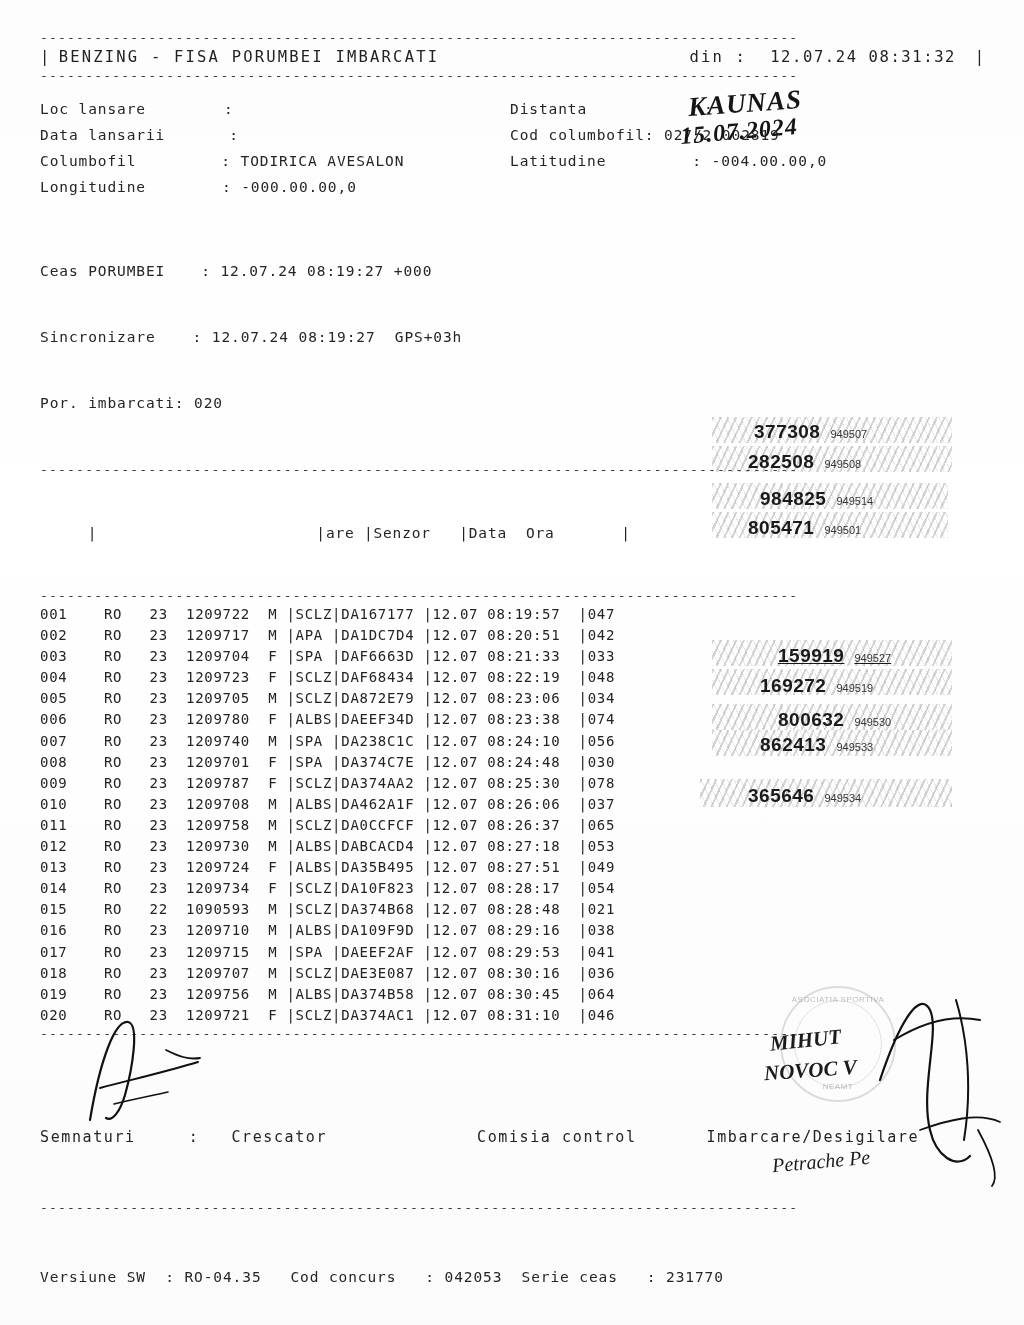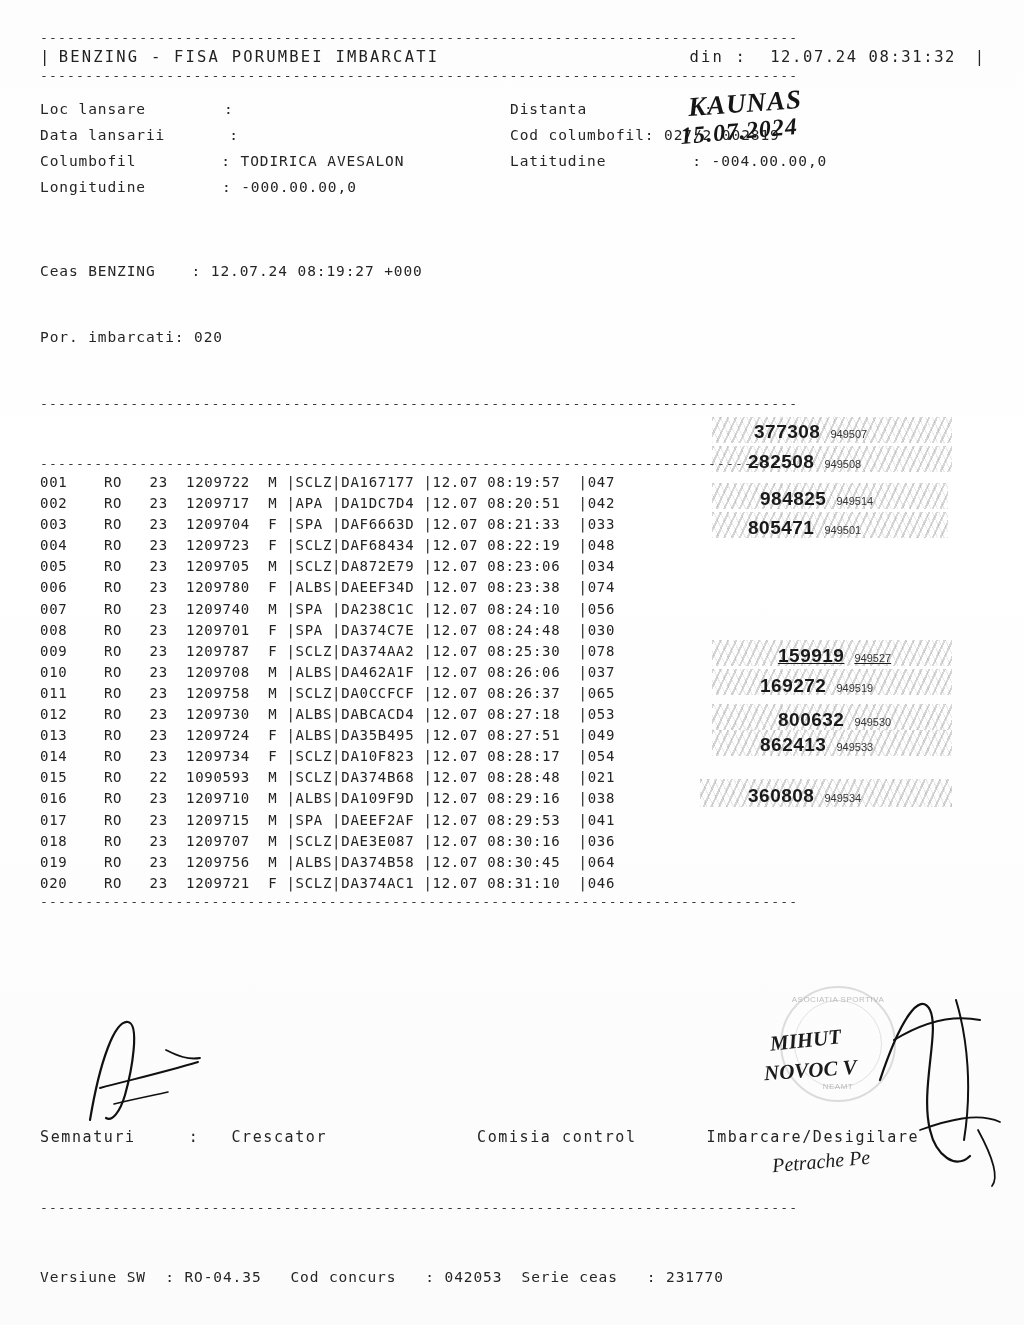--- a/index.html
+++ b/index.html
@@ -233,27 +233,29 @@
 
       <div><span>Latitudine</span><span style="display:inline-block;width:86px"></span><span>: </span><span>-004.00.00,0</span></div>
       <div><span>Longitudine</span><span style="display:inline-block;width:76px"></span><span>: </span><span>-000.00.00,0</span></div>
     </div>
 
     <div class="hand hand-loc" style="left:648px; top:-8px;">KAUNAS</div>
     <div class="hand hand-date" style="left:640px; top:22px;">15.07.2024</div>
   </div>
 
   <div class="clock-block">
-    <div><span>Ceas BENZING</span><span style="display:inline-block;width:36px"></span>: <span>12.07.24 08:19:27</span>&nbsp;<span>+000</span></div>
+    <div><span>Ceas PORUMBEI</span><span style="display:inline-block;width:36px"></span>: <span>12.07.24 08:19:27</span>&nbsp;<span>+000</span></div>
+    <div><span>Sincronizare</span><span style="display:inline-block;width:37px"></span>: <span>12.07.24 08:19:27</span>&nbsp;&nbsp;<span>GPS+03h</span></div>
     <div><span>Por. imbarcati</span>: <span>020</span></div>
   </div>
 
   <div class="rule" style="margin-top:4px">------------------------------------------------------------------------------------</div>
 
   <div class="tbl-head">
+    <div>     |                       |are |Senzor   |Data  Ora       |</div>
   </div>
 
   <div class="rule">------------------------------------------------------------------------------------</div>
 
   <div class="rows" id="rows-host"><div class="row">001    RO   23  1209722  M |SCLZ|DA167177 |12.07 08:19:57  |047</div><div class="row">002    RO   23  1209717  M |APA |DA1DC7D4 |12.07 08:20:51  |042</div><div class="row">003    RO   23  1209704  F |SPA |DAF6663D |12.07 08:21:33  |033</div><div class="row">004    RO   23  1209723  F |SCLZ|DAF68434 |12.07 08:22:19  |048</div><div class="row">005    RO   23  1209705  M |SCLZ|DA872E79 |12.07 08:23:06  |034</div><div class="row">006    RO   23  1209780  F |ALBS|DAEEF34D |12.07 08:23:38  |074</div><div class="row">007    RO   23  1209740  M |SPA |DA238C1C |12.07 08:24:10  |056</div><div class="row">008    RO   23  1209701  F |SPA |DA374C7E |12.07 08:24:48  |030</div><div class="row">009    RO   23  1209787  F |SCLZ|DA374AA2 |12.07 08:25:30  |078</div><div class="row">010    RO   23  1209708  M |ALBS|DA462A1F |12.07 08:26:06  |037</div><div class="row">011    RO   23  1209758  M |SCLZ|DA0CCFCF |12.07 08:26:37  |065</div><div class="row">012    RO   23  1209730  M |ALBS|DABCACD4 |12.07 08:27:18  |053</div><div class="row">013    RO   23  1209724  F |ALBS|DA35B495 |12.07 08:27:51  |049</div><div class="row">014    RO   23  1209734  F |SCLZ|DA10F823 |12.07 08:28:17  |054</div><div class="row">015    RO   22  1090593  M |SCLZ|DA374B68 |12.07 08:28:48  |021</div><div class="row">016    RO   23  1209710  M |ALBS|DA109F9D |12.07 08:29:16  |038</div><div class="row">017    RO   23  1209715  M |SPA |DAEEF2AF |12.07 08:29:53  |041</div><div class="row">018    RO   23  1209707  M |SCLZ|DAE3E087 |12.07 08:30:16  |036</div><div class="row">019    RO   23  1209756  M |ALBS|DA374B58 |12.07 08:30:45  |064</div><div class="row">020    RO   23  1209721  F |SCLZ|DA374AC1 |12.07 08:31:10  |046</div></div>
 
   <div class="rule" id="divider-bottom-table">------------------------------------------------------------------------------------</div>
 
   <div class="stamp-layer">
     <div class="smudge" style="left:712px; top:417px; width:240px; height:26px;"></div>
@@ -267,21 +269,21 @@
     <div class="smudge" style="left:700px; top:779px; width:252px; height:28px;"></div>
 
     <div class="stamp" style="left:754px; top:421px;"><span>377308</span><span class="sub">949507</span></div>
     <div class="stamp" style="left:748px; top:451px;"><span>282508</span><span class="sub">949508</span></div>
     <div class="stamp" style="left:760px; top:488px;"><span>984825</span><span class="sub">949514</span></div>
     <div class="stamp" style="left:748px; top:517px;"><span>805471</span><span class="sub">949501</span></div>
     <div class="stamp" style="left:778px; top:645px;text-decoration:underline;"><span>159919</span><span class="sub">949527</span></div>
     <div class="stamp" style="left:760px; top:675px;"><span>169272</span><span class="sub">949519</span></div>
     <div class="stamp" style="left:778px; top:709px;"><span>800632</span><span class="sub">949530</span></div>
     <div class="stamp" style="left:760px; top:734px;"><span>862413</span><span class="sub">949533</span></div>
-    <div class="stamp" style="left:748px; top:785px;"><span>360808</span><span class="sub">949534</span></div>
+    <div class="stamp" style="left:748px; top:785px;"><span>365646</span><span class="sub">949534</span></div>
   </div>
 
   <div class="sig-area">
 
     <svg class="sig" style="left:70px; top:40px;" width="150" height="130" viewBox="0 0 150 130">
       <path d="M20 120 C 30 60, 45 20, 58 22 C 70 24, 62 70, 55 95 C 50 112, 42 122, 36 118" stroke-width="2.2"></path>
       <path d="M30 88 C 60 80, 95 72, 128 62" stroke-width="2"></path>
       <path d="M96 50 C 108 56, 118 60, 130 58" stroke-width="1.8"></path>
       <path d="M44 104 C 60 100, 80 96, 98 92" stroke-width="1.6"></path>
     </svg>

